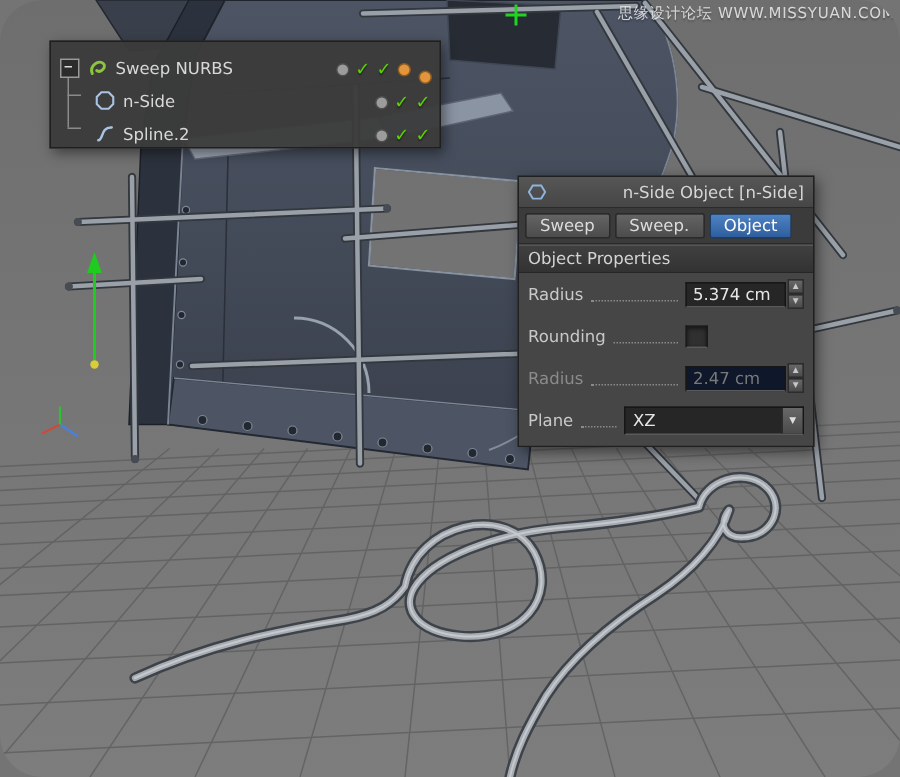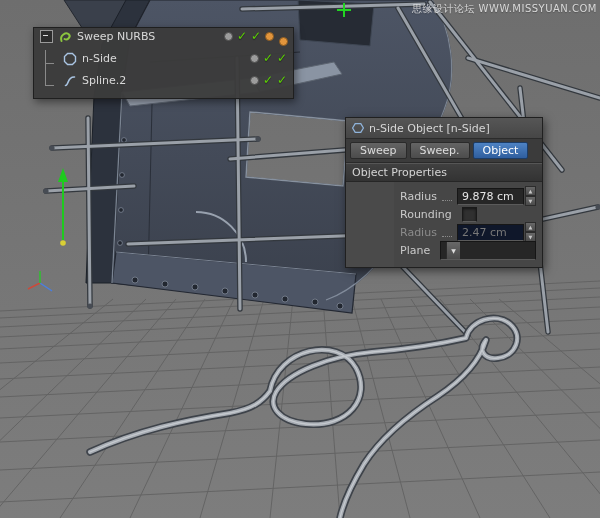--- a/index.html
+++ b/index.html
@@ -1,55 +1,55 @@
 <!DOCTYPE html>
 <html><head>
 <meta charset="utf-8">
 <style>
   html,body{margin:0;padding:0;background:#747474;}
   #stage{position:relative;width:600px;height:518px;overflow:hidden;
-         font-family:"DejaVu Sans","Liberation Sans",sans-serif;}
+         font-family:"DejaVu Sans","Liberation Sans",sans-serif;border-radius:28px;}
   #scene{position:absolute;left:0;top:0;}
 
   
   .watermark{position:absolute;top:2px;right:3px;font-size:10px;color:rgba(245,245,245,.8);
              letter-spacing:.5px;text-shadow:0 1px 1px rgba(0,0,0,.25);}
 
   
   .om{position:absolute;left:33px;top:27px;width:259px;background:rgba(59,59,59,.96);
       border:1px solid #1f1f1f;box-shadow:2px 3px 8px rgba(0,0,0,.45);
       font-size:11px;color:#d8d8d8;padding:2px 0;}
-  .om-row{height:22px;display:flex;align-items:flex-start;padding:0 6px;position:relative;}
+  .om-row{height:22px;display:flex;align-items:flex-end;padding:0 6px;position:relative;}
   .om-row .label{margin-left:5px;white-space:nowrap;}
   .expander{width:11px;height:11px;background:#2c2c2c;border:1px solid #9a9a9a;position:relative;flex:none;}
   .expander::after{content:"";position:absolute;left:2px;top:4px;width:5px;height:1px;background:#dcdcdc;}
   .child{padding-left:24px;}
   .tree{position:absolute;left:11px;top:22px;width:1px;height:35px;background:#8a8a8a;}
   .tick{position:absolute;left:11px;top:50%;width:9px;height:1px;background:#8a8a8a;}
   .om-icon{width:14px;height:14px;flex:none;margin-left:5px;}
   .flags{margin-left:auto;display:flex;align-items:center;gap:4px;}
   .dot{width:7px;height:7px;border-radius:50%;background:#9c9c9c;border:1px solid #4e4e4e;flex:none;}
   .dot.orange{background:#e2953c;border-color:#8a5a20;}
   .dot.orange.lo{transform:translate(1px,5px);}
   .check{color:#5bd300;font-size:12px;font-weight:bold;line-height:12px;text-shadow:0 1px 1px rgba(0,0,0,.4);}
   .check::after{content:"✓";}
 
   
   .attr{position:absolute;left:345px;top:117px;width:196px;background:#4a4a4a;
         border:1px solid #202020;box-shadow:2px 3px 9px rgba(0,0,0,.5);
         font-size:11px;color:#d6d6d6;}
   .attr-title{height:20px;display:flex;align-items:center;gap:5px;padding:0 6px;
-              background:linear-gradient(#565656,#464646);border-bottom:1px solid #2b2b2b;}
+              background:linear-gradient(#565656,#464646);border-bottom:1px solid #2b2b2b;justify-content:space-between;}
   .attr-tabs{display:flex;gap:3px;padding:3px 4px;background:#3b3b3b;border-bottom:1px solid #2a2a2a;}
   .tab{padding:1px 9px;background:linear-gradient(#646464,#4c4c4c);border:1px solid #2a2a2a;
        border-radius:2px;color:#dcdcdc;}
   .tab.active{background:linear-gradient(#4e83c4,#2f5e9e);border-color:#1c3c66;color:#fff;}
   .attr-section{height:17px;line-height:17px;padding-left:6px;color:#d4d4d4;
                 background:linear-gradient(#404040,#333);border-top:1px solid #565656;border-bottom:1px solid #262626;}
-  .attr-rows{padding:5px 6px 8px;background:#464646;display:flex;flex-direction:column;gap:0;margin-left:48px;}
+  .attr-rows{padding:5px 6px 8px;background:#464646;display:flex;flex-direction:column;gap:10px;}
   .row{display:flex;align-items:center;height:18px;}
   .lbl{color:#c9c9c9;white-space:nowrap;}
   .row.dis .lbl{color:#8b8b8b;}
   .leader{flex:1;border-bottom:1px dotted #9b9b9b;height:8px;margin:0 5px;opacity:.8;}
   .ctrl{width:79px;display:flex;align-items:center;}
   .ctrl.wide{width:120px;}
   .num{flex:1;height:15px;line-height:15px;background:#262626;border:1px solid #161616;
        border-bottom-color:#5a5a5a;color:#e6e6e6;padding:0 4px;overflow:hidden;}
   .row.dis .num{color:#787878;background:#0f172a;}
   .spin{width:11px;margin-left:1px;display:flex;flex-direction:column;}
@@ -294,21 +294,21 @@
     </div>
 
     <div class="attr-section">Object Properties</div>
 
     <div class="attr-rows">
 
       <div class="row">
         <span class="lbl">Radius</span>
         <span class="leader"></span>
         <div class="ctrl">
-          <div class="num">9.878 cm</div>
+          <div class="num">5.374 cm</div>
           <div class="spin">
               <i class="up"></i>
               <i class="dn"></i>
             </div>
         </div>
       </div>
 
 
       <div class="row">
         <span class="lbl">Rounding</span>
@@ -328,20 +328,21 @@
               <i class="dn"></i>
             </div>
         </div>
       </div>
 
       <div class="row">
         <span class="lbl">Plane</span>
         <span class="leader"></span>
         <div class="ctrl wide">
           <div class="dd">
+            <span>XZ</span>
             <i class="dda"></i>
           </div>
         </div>
       </div>
 
     </div>
   </div>
 
 </div>
 

